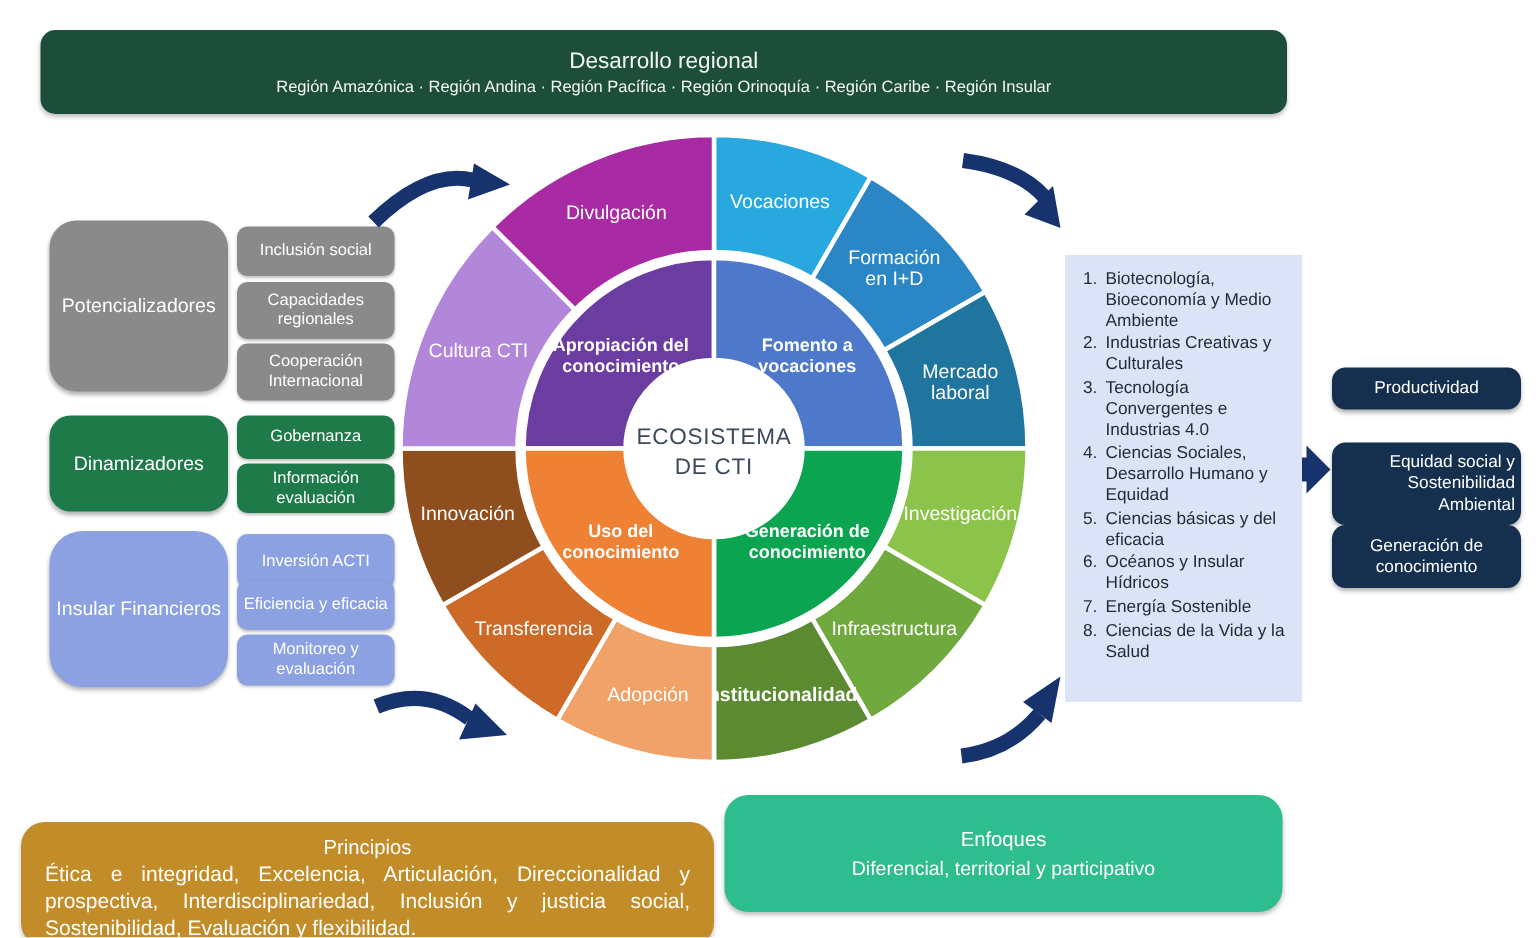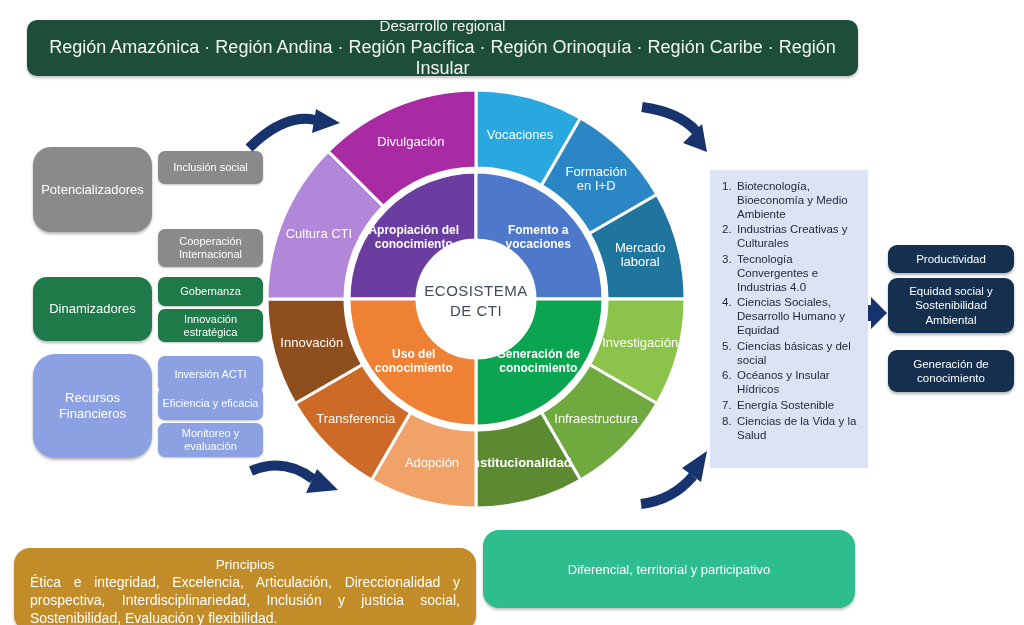--- a/index.html
+++ b/index.html
@@ -3,25 +3,25 @@
 <meta charset="utf-8">
 <style>
   html,body{margin:0;padding:0;background:#fff;}
   #canvas{position:relative;width:1024px;height:625px;background:#ffffff;overflow:hidden;
           font-family:"Liberation Sans",sans-serif;}
   
   .top-banner{position:absolute;left:27px;top:20px;width:831px;height:56px;border-radius:10px;
     background:var(--top-banner-bg);color:#f4f6f2;display:flex;flex-direction:column;justify-content:center;
     text-align:center;gap:3px;box-shadow:0 2px 3px rgba(0,0,0,.25);}
   .top-banner .t{font-size:15px;text-align:center;}
-  .top-banner .s{font-size:18px;}
+  .top-banner .s{font-size:11px;}
   
   .gbig{position:absolute;left:33px;width:119px;color:#fff;display:flex;align-items:center;justify-content:center;
     text-align:center;font-size:13px;line-height:1.2;box-shadow:0 2px 3px rgba(0,0,0,.3);padding:2px;box-sizing:border-box;}
-  #g0{top:147px;height:85px;border-radius:18px;background:var(--gray);}
+  #g0{top:147px;height:114px;border-radius:18px;background:var(--gray);}
   #g1{top:277px;height:64px;border-radius:14px;background:var(--green-dark);}
   #g2{top:354px;height:104px;border-radius:22px;background:var(--periwinkle);}
   .sbox{position:absolute;left:158px;width:105px;color:#fff;display:flex;align-items:center;justify-content:center;
     text-align:center;font-size:11px;line-height:1.15;border-radius:7px;padding:2px;box-sizing:border-box;
     box-shadow:0 1px 2px rgba(0,0,0,.25);}
   #g0i0{top:151px;height:33px;background:var(--gray);}
   #g0i1{top:188px;height:38px;background:var(--gray);}
   #g0i2{top:229px;height:38px;background:var(--gray);}
   #g1i0{top:277px;height:29px;background:var(--green-dark);}
   #g1i1{top:309px;height:33px;background:var(--green-dark);}
@@ -44,21 +44,21 @@
   .focus-box{position:absolute;left:710px;top:170px;width:158px;height:298px;background:var(--focus-bg);
     color:#222b3d;font-size:11.5px;box-sizing:border-box;padding:10px 6px 8px 12px;}
   .focus-box ol{list-style:none;margin:0;padding:0;counter-reset:fa;}
   .focus-box li{position:relative;padding-left:15px;line-height:1.2;margin-bottom:2px;counter-increment:fa;}
   .focus-box li::before{content:counter(fa) ".";position:absolute;left:0;}
   
   .navybox{position:absolute;left:888px;width:126px;background:var(--navy);color:#fff;border-radius:9px;
     display:flex;align-items:center;justify-content:center;text-align:center;font-size:11.5px;line-height:1.25;
     padding:4px;box-sizing:border-box;box-shadow:0 2px 3px rgba(0,0,0,.3);}
   #o0{top:245px;height:28px;}
-  #o1{top:278px;height:55px;}
+  #o1{top:295px;height:55px;text-align:right;}
   #o2{top:350px;height:42px;}
   
   .principios{position:absolute;left:14px;top:548px;width:462px;height:83px;border-radius:16px;
     background:var(--gold);color:#fff;box-sizing:border-box;padding:9px 16px 6px;box-shadow:0 2px 3px rgba(0,0,0,.25);}
   .principios .p-title{text-align:center;font-size:13.5px;margin-bottom:2px;}
   .principios .p-body{font-size:14px;text-align:justify;line-height:1.28;}
   .enfoques{position:absolute;left:483px;top:530px;width:372px;height:78px;border-radius:16px;
     background:var(--teal);color:#fff;display:flex;flex-direction:column;justify-content:center;text-align:center;
     gap:4px;box-shadow:0 2px 3px rgba(0,0,0,.25);}
   .enfoques .e-title{font-size:13.5px;}
@@ -69,26 +69,27 @@
 
 <div id="canvas">
 
   <div class="top-banner">
     <div class="t">Desarrollo regional</div>
     <div class="s">Región Amazónica · Región Andina · Región Pacífica · Región Orinoquía · Región Caribe · Región Insular</div>
   </div>
 
   <div class="gbig" id="g0">Potencializadores</div>
   <div class="gbig" id="g1">Dinamizadores</div>
-  <div class="gbig" id="g2">Recursos Financieros</div>
+  <div class="gbig" id="g2">Insular Financieros</div>
 
   <div class="sbox" id="g0i0">Inclusión social</div>
+  <div class="sbox" id="g0i1">Capacidades regionales</div>
   <div class="sbox" id="g0i2">Cooperación Internacional</div>
   <div class="sbox" id="g1i0">Gobernanza</div>
-  <div class="sbox" id="g1i1">Innovación estratégica</div>
+  <div class="sbox" id="g1i1">Información evaluación</div>
   <div class="sbox" id="g2i0">Inversión ACTI</div>
   <div class="sbox" id="g2i2">Monitoreo y evaluación</div>
   <div class="sbox" id="g2i1">Eficiencia y eficacia</div>
 
   <svg id="wheel-svg" viewBox="0 0 442 442">
       <path d="M221,12 A209,209 0 0 1 325.5,40.0006906090523 L286.5,107.55067210423853 A131,131 0 0 0 221,90 Z" fill="#29a8e0" class="seg"></path>
       <text x="264.99923766742853" y="60.792609530858385" class="outer-label"><tspan x="264.99923766742853" dy="0">Vocaciones</tspan></text>
       <path d="M325.5,40.0006906090523 A209,209 0 0 1 401.9993093909477,116.49999999999997 L334.4493278957615,155.5 A131,131 0 0 0 286.5,107.55067210423853 Z" fill="#2b86c6" class="seg"></path>
       <text x="341.2081528017131" y="97.79184719828692" class="outer-label"><tspan x="341.2081528017131" dy="0">Formación</tspan><tspan x="341.2081528017131" dy="14">en I+D</tspan></text>
       <path d="M401.9993093909477,116.49999999999997 A209,209 0 0 1 430,221 L352,221 A131,131 0 0 0 334.4493278957615,155.5 Z" fill="#1f759e" class="seg"></path>
@@ -141,32 +142,33 @@
       <polygon points="856,305 871,305 871,297 887,313 871,329 871,321 856,321"></polygon>
     </g>
   </svg>
 
   <div class="focus-box">
     <ol>
       <li>Biotecnología, Bioeconomía y Medio Ambiente</li>
       <li>Industrias Creativas y Culturales</li>
       <li>Tecnología Convergentes e Industrias 4.0</li>
       <li>Ciencias Sociales, Desarrollo Humano y Equidad</li>
-      <li>Ciencias básicas y del social</li>
+      <li>Ciencias básicas y del eficacia</li>
       <li>Océanos y Insular Hídricos</li>
       <li>Energía Sostenible</li>
       <li>Ciencias de la Vida y la Salud</li>
     </ol>
   </div>
 
   <div class="navybox" id="o0">Productividad</div>
   <div class="navybox" id="o1">Equidad social y Sostenibilidad Ambiental</div>
   <div class="navybox" id="o2">Generación de conocimiento</div>
 
   <div class="principios">
     <div class="p-title">Principios</div>
     <div class="p-body">Ética e integridad, Excelencia, Articulación, Direccionalidad y prospectiva, Interdisciplinariedad, Inclusión y justicia social, Sostenibilidad, Evaluación y flexibilidad.</div>
   </div>
   <div class="enfoques">
+    <div class="e-title">Enfoques</div>
     <div class="e-body">Diferencial, territorial y participativo</div>
   </div>
 
 </div>
 
 </body></html>

